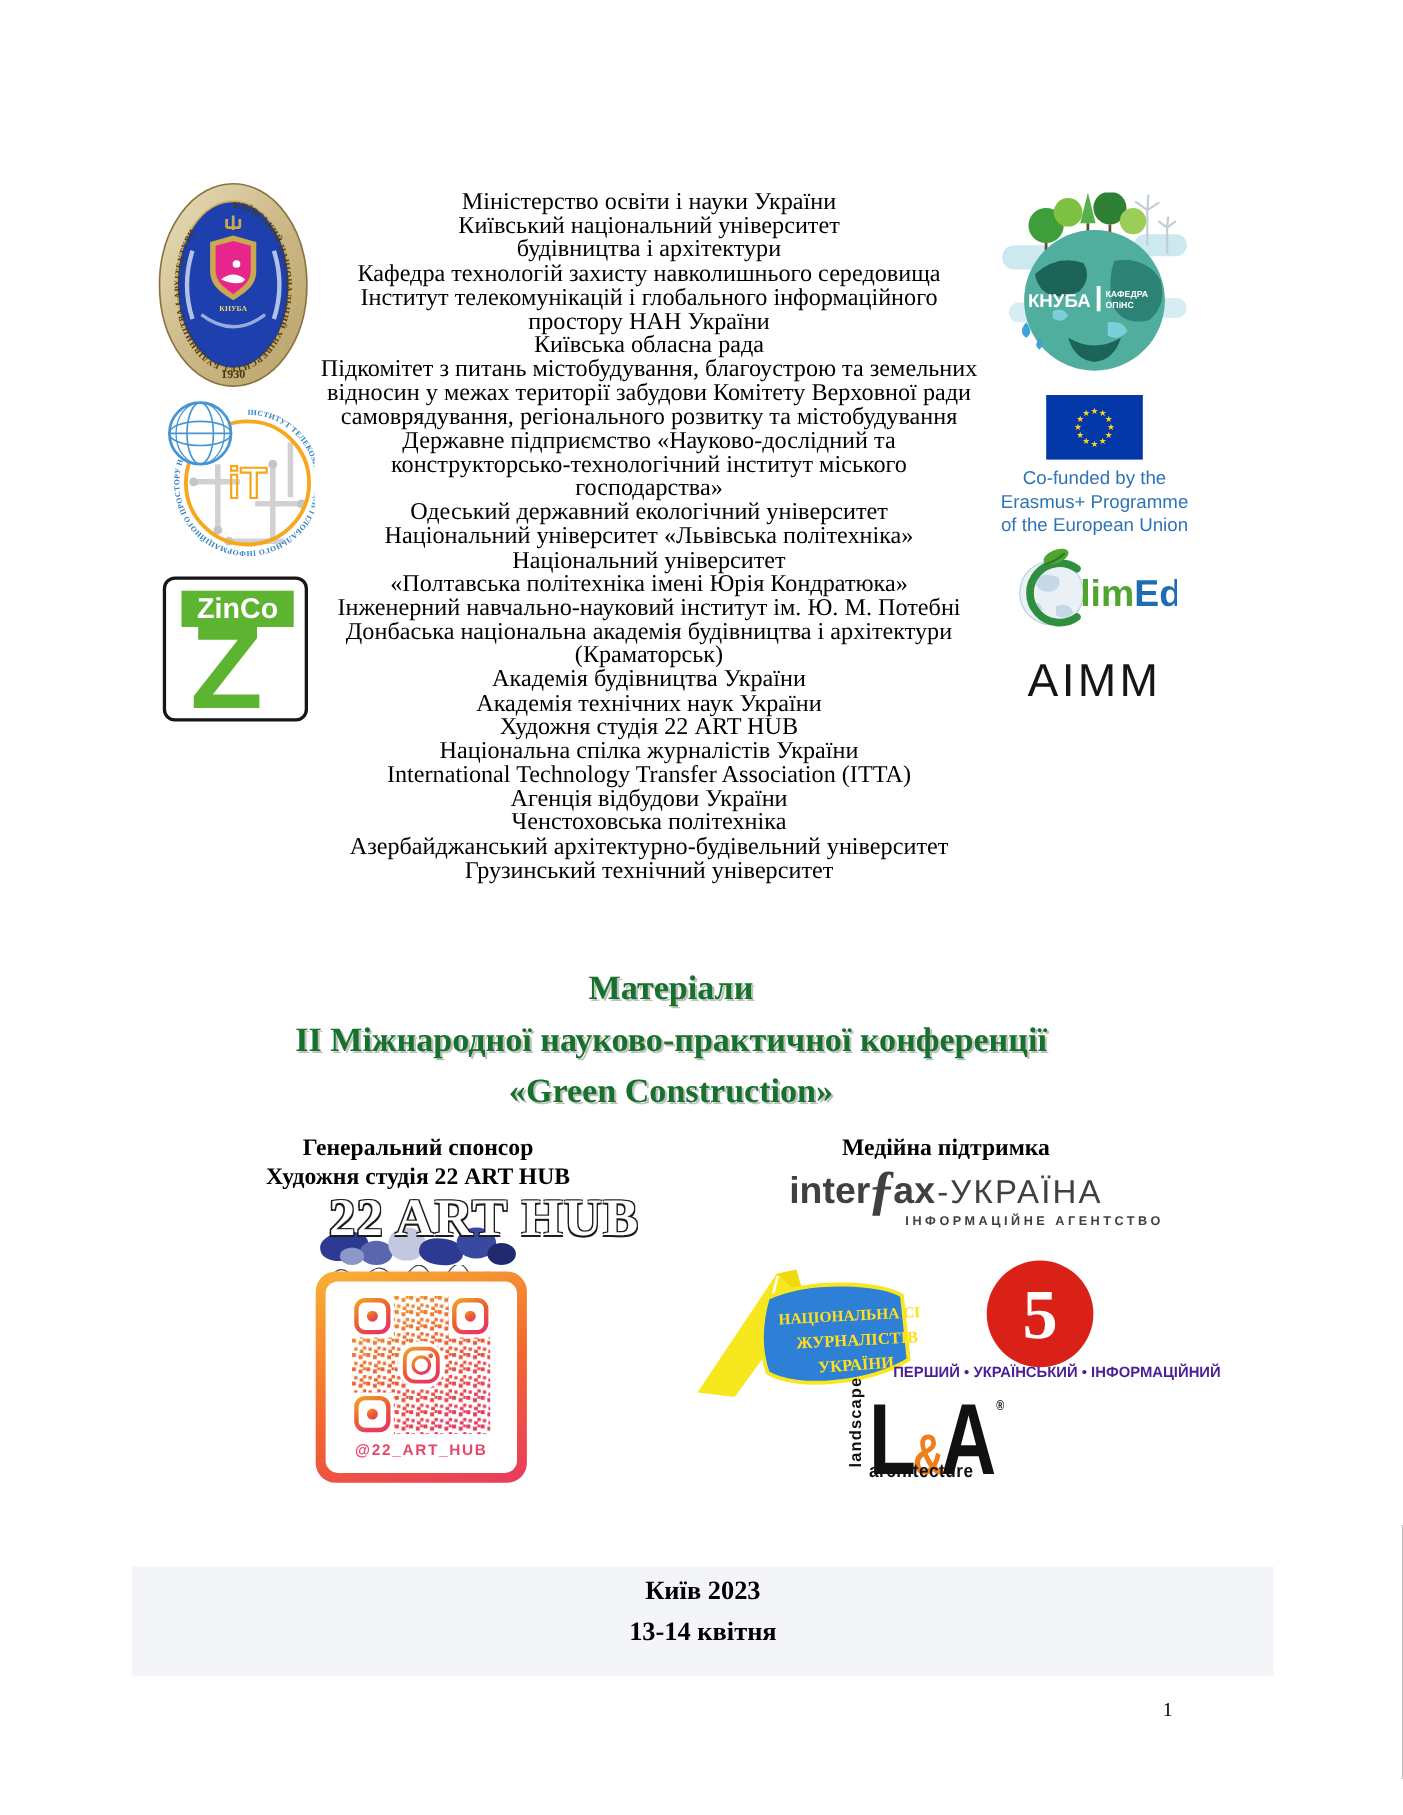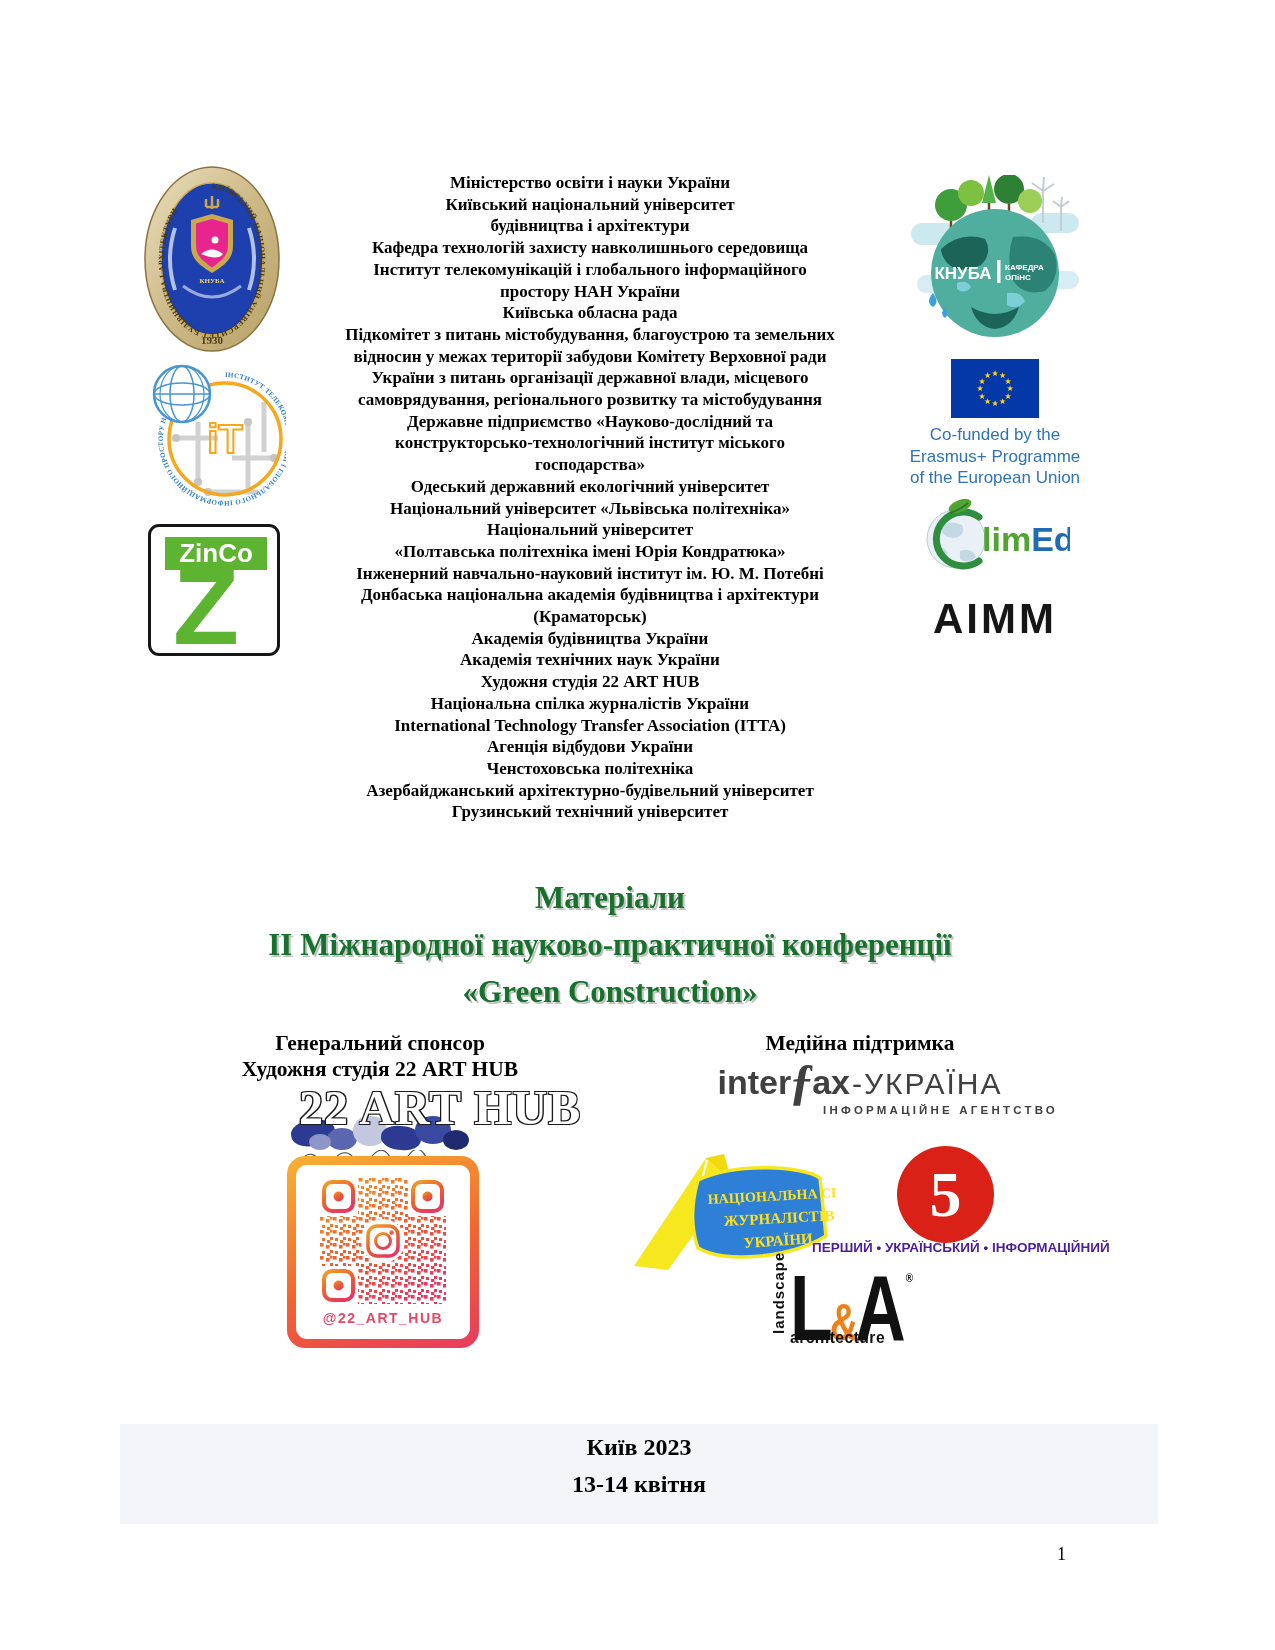--- a/index.html
+++ b/index.html
@@ -1,21 +1,21 @@
 <!DOCTYPE html>
 <html><head>
 <meta charset="utf-8">
 <style>
   html,body{margin:0;padding:0;background:#888;}
   .page{position:relative;width:1275px;height:1650px;background:#fff;margin:0 auto;
         font-family:"Liberation Serif",serif;overflow:hidden;color:#000;}
 
   
   .orgs{position:absolute;left:180px;top:172px;width:820px;text-align:center;
-        font-weight:bold;font-size:17px;line-height:21.7px;}
+        font-weight:normal;font-size:22px;line-height:21.7px;}
   .orgs div{white-space:nowrap;}
 
   
   .title-block{position:absolute;left:200px;top:874px;width:820px;text-align:center;
         font-weight:bold;color:#17702c;}
   .title-line{font-size:31px;line-height:47px;white-space:nowrap;
         text-shadow:2px 2px 0 rgba(110,120,110,.45);}
 
   
   .logo-abs{position:absolute;}
@@ -24,21 +24,21 @@
         color:#fff;font-family:"Liberation Sans",sans-serif;font-weight:bold;font-size:26px;
         text-align:center;line-height:33px;}
   .zinco-z{position:absolute;left:22px;top:26px;font-family:"Liberation Sans",sans-serif;
         font-weight:bold;font-size:108px;line-height:108px;color:#5cb431;}
 
   
   .right-col{position:absolute;left:888px;top:175px;width:214px;display:flex;
         flex-direction:column;align-items:center;}
   .erasmus-text{margin-top:6px;text-align:center;color:#2e74b5;
         font-family:"Liberation Sans",sans-serif;font-size:17px;line-height:21.5px;}
-  .aimm{margin-top:24px;font-family:"Liberation Sans",sans-serif;font-weight:bold;
+  .aimm{margin-top:24px;font-family:"Liberation Sans",sans-serif;font-weight:normal;
         font-size:42px;letter-spacing:3px;color:#161616;}
 
   
   .sp-head{position:absolute;left:208px;top:1030px;width:344px;text-align:center;
         font-weight:bold;font-size:21.5px;line-height:26px;}
   .arthub{position:absolute;left:283px;top:1084px;width:200px;height:74px;}
   .arthub-text{position:absolute;left:16px;right:0;top:-4px;text-align:right;z-index:2;
         font-weight:bold;font-size:48px;letter-spacing:1px;color:#fff;white-space:nowrap;
         text-shadow:-1.2px -1.2px 0 #1c1c1c,1.2px -1.2px 0 #1c1c1c,-1.2px 1.2px 0 #1c1c1c,1.2px 1.2px 0 #1c1c1c;}
   .blob{position:absolute;z-index:1;}
@@ -152,21 +152,20 @@
   <div class="orgs">
     <div>Міністерство освіти і науки України</div>
     <div>Київський національний університет</div>
     <div>будівництва і архітектури</div>
     <div>Кафедра технологій захисту навколишнього середовища</div>
     <div>Інститут телекомунікацій і глобального інформаційного</div>
     <div>простору НАН України</div>
     <div>Київська обласна рада</div>
     <div>Підкомітет з питань містобудування, благоустрою та земельних</div>
     <div>відносин у межах території забудови Комітету Верховної ради</div>
-    <div>України з питань організації державної влади, місцевого</div>
     <div>самоврядування, регіонального розвитку та містобудування</div>
     <div>Державне підприємство «Науково-дослідний та</div>
     <div>конструкторсько-технологічний інститут міського</div>
     <div>господарства»</div>
     <div>Одеський державний екологічний університет</div>
     <div>Національний університет «Львівська політехніка»</div>
     <div>Національний університет</div>
     <div>«Полтавська політехніка імені Юрія Кондратюка»</div>
     <div>Інженерний навчально-науковий інститут ім. Ю. М. Потебні</div>
     <div>Донбаська національна академія будівництва і архітектури</div>

